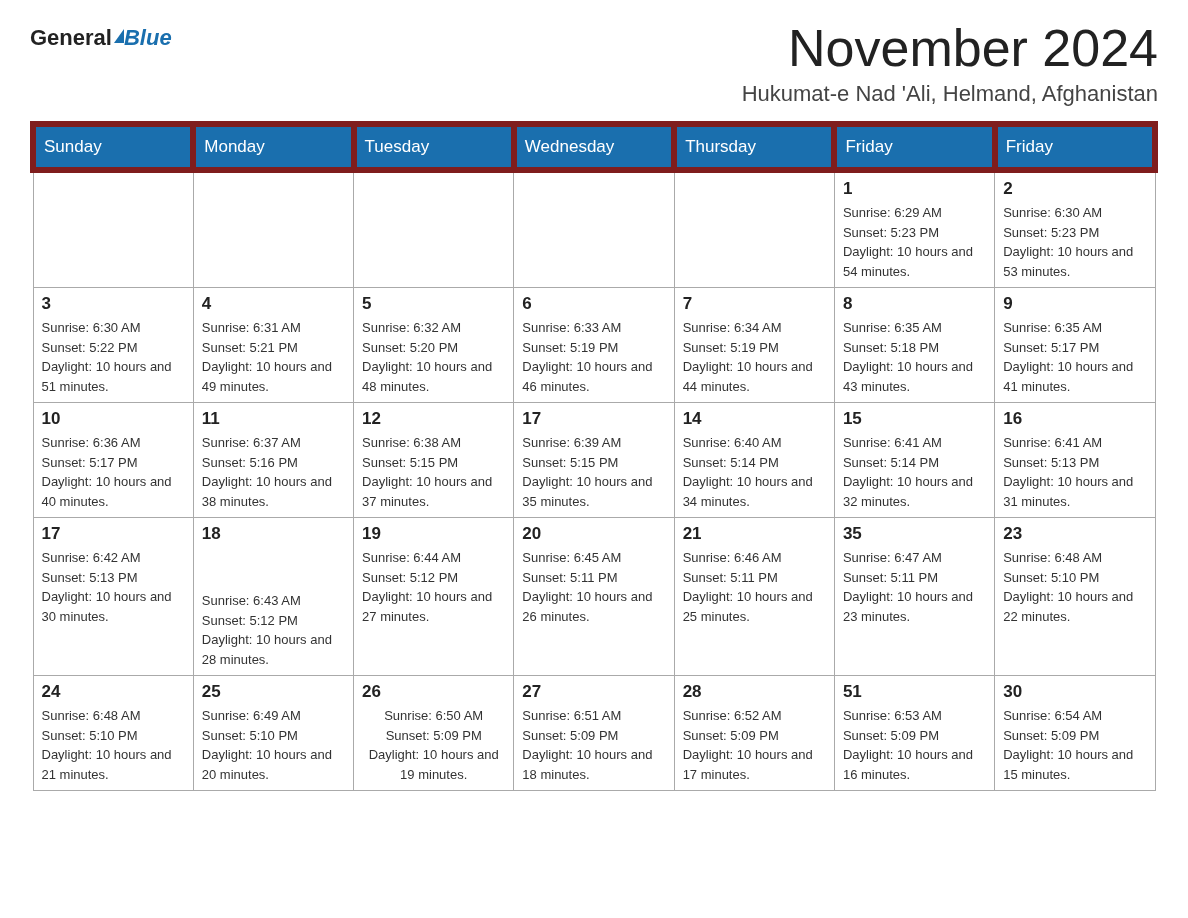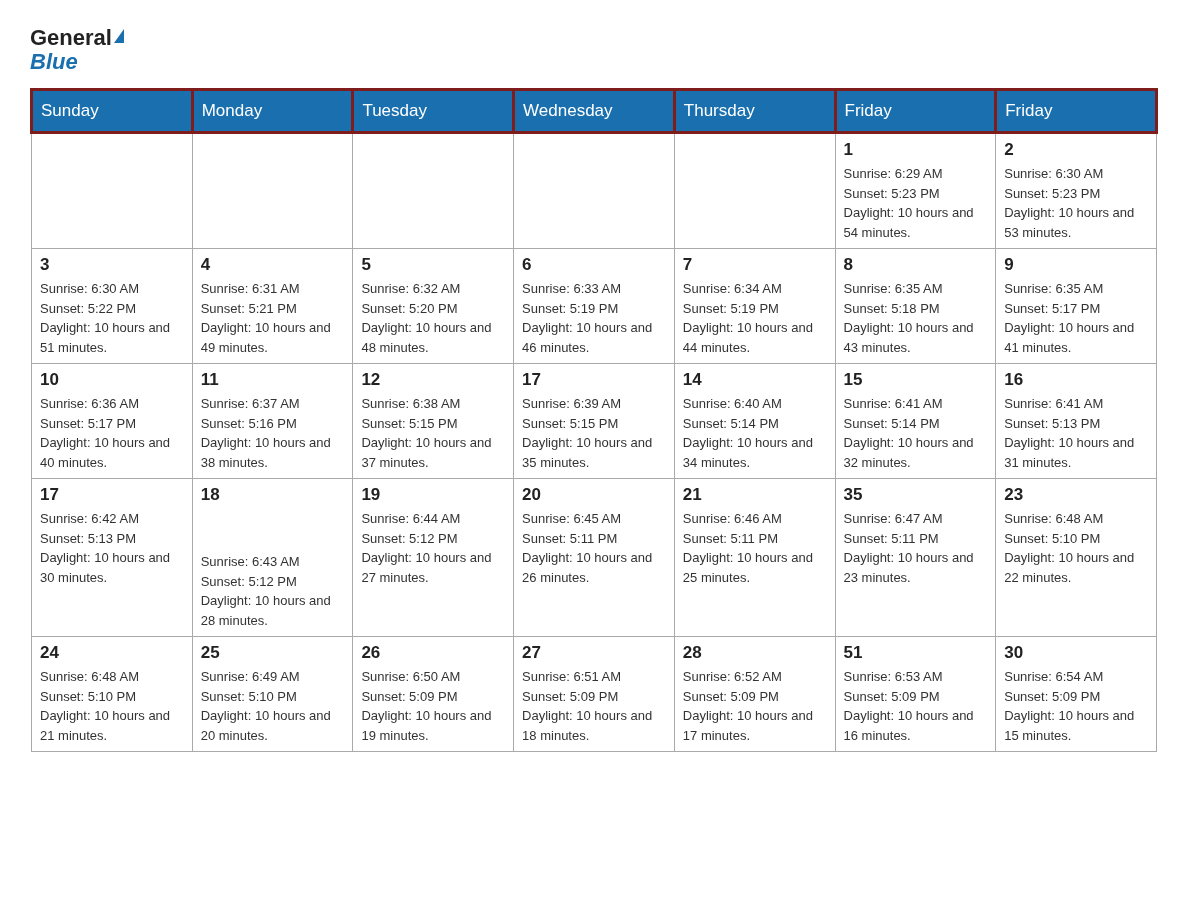--- a/index.html
+++ b/index.html
@@ -12,22 +12,21 @@
       min-height: 918px;
     }
     .header-top {
       display: flex;
       justify-content: space-between;
       align-items: flex-start;
       margin-bottom: 8px;
     }
     .logo {
       display: flex;
-      flex-direction: column;
-      align-items: flex-start;
+      align-items: flex-end;
       padding-top: 6px;
     }
     .logo-general {
       font-size: 22px;
       font-weight: bold;
       color: #222;
       letter-spacing: 0;
       line-height: 1.1;
     }
     .logo-blue {
@@ -67,21 +66,21 @@
       border-collapse: collapse;
       margin-top: 14px;
     }
     .calendar thead th {
       background-color: #1a6fae;
       color: #fff;
       font-size: 17px;
       font-weight: normal;
       padding: 10px 8px;
       text-align: left;
-      border: 3px solid #7f1d1d;
+      border: 6px solid #7f1d1d;
     }
     .calendar tbody td {
       vertical-align: top;
       border: 1px solid #aaa;
       padding: 6px 8px;
       width: 14.28%;
       min-height: 110px;
       height: 110px;
     }
     .day-number {
@@ -106,20 +105,24 @@
 </head>
 <body>
 
 <div class="header-top">
   <div class="logo">
     <div style="display:flex;align-items:center;">
       <span class="logo-general">General</span>
       <span class="logo-triangle"></span>
     </div>
     <span class="logo-blue">Blue</span>
+  </div>
+  <div class="title-block">
+    <div class="month-title">November 2024</div>
+    <div class="location-title">Hukumat-e Nad 'Ali, Helmand, Afghanistan</div>
   </div>
 </div>
 
 <table class="calendar">
   <thead>
     <tr>
     <th>Sunday</th>
         <th>Monday</th>
         <th>Tuesday</th>
         <th>Wednesday</th>
@@ -288,21 +291,21 @@
 Daylight: 10 hours and 21 minutes.</div>
         </td>
         <td>
           <span class="day-number">25</span>
           <div class="day-info" style="white-space: pre-line;">Sunrise: 6:49 AM
 Sunset: 5:10 PM
 Daylight: 10 hours and 20 minutes.</div>
         </td>
         <td>
           <span class="day-number">26</span>
-          <div class="day-info" style="white-space: pre-line;">Sunrise: 6:50 AM
+          <div class="day-info" style="white-space: pre-line; text-align: center;">Sunrise: 6:50 AM
 Sunset: 5:09 PM
 Daylight: 10 hours and 19 minutes.</div>
         </td>
         <td>
           <span class="day-number">27</span>
           <div class="day-info" style="white-space: pre-line;">Sunrise: 6:51 AM
 Sunset: 5:09 PM
 Daylight: 10 hours and 18 minutes.</div>
         </td>
         <td>

